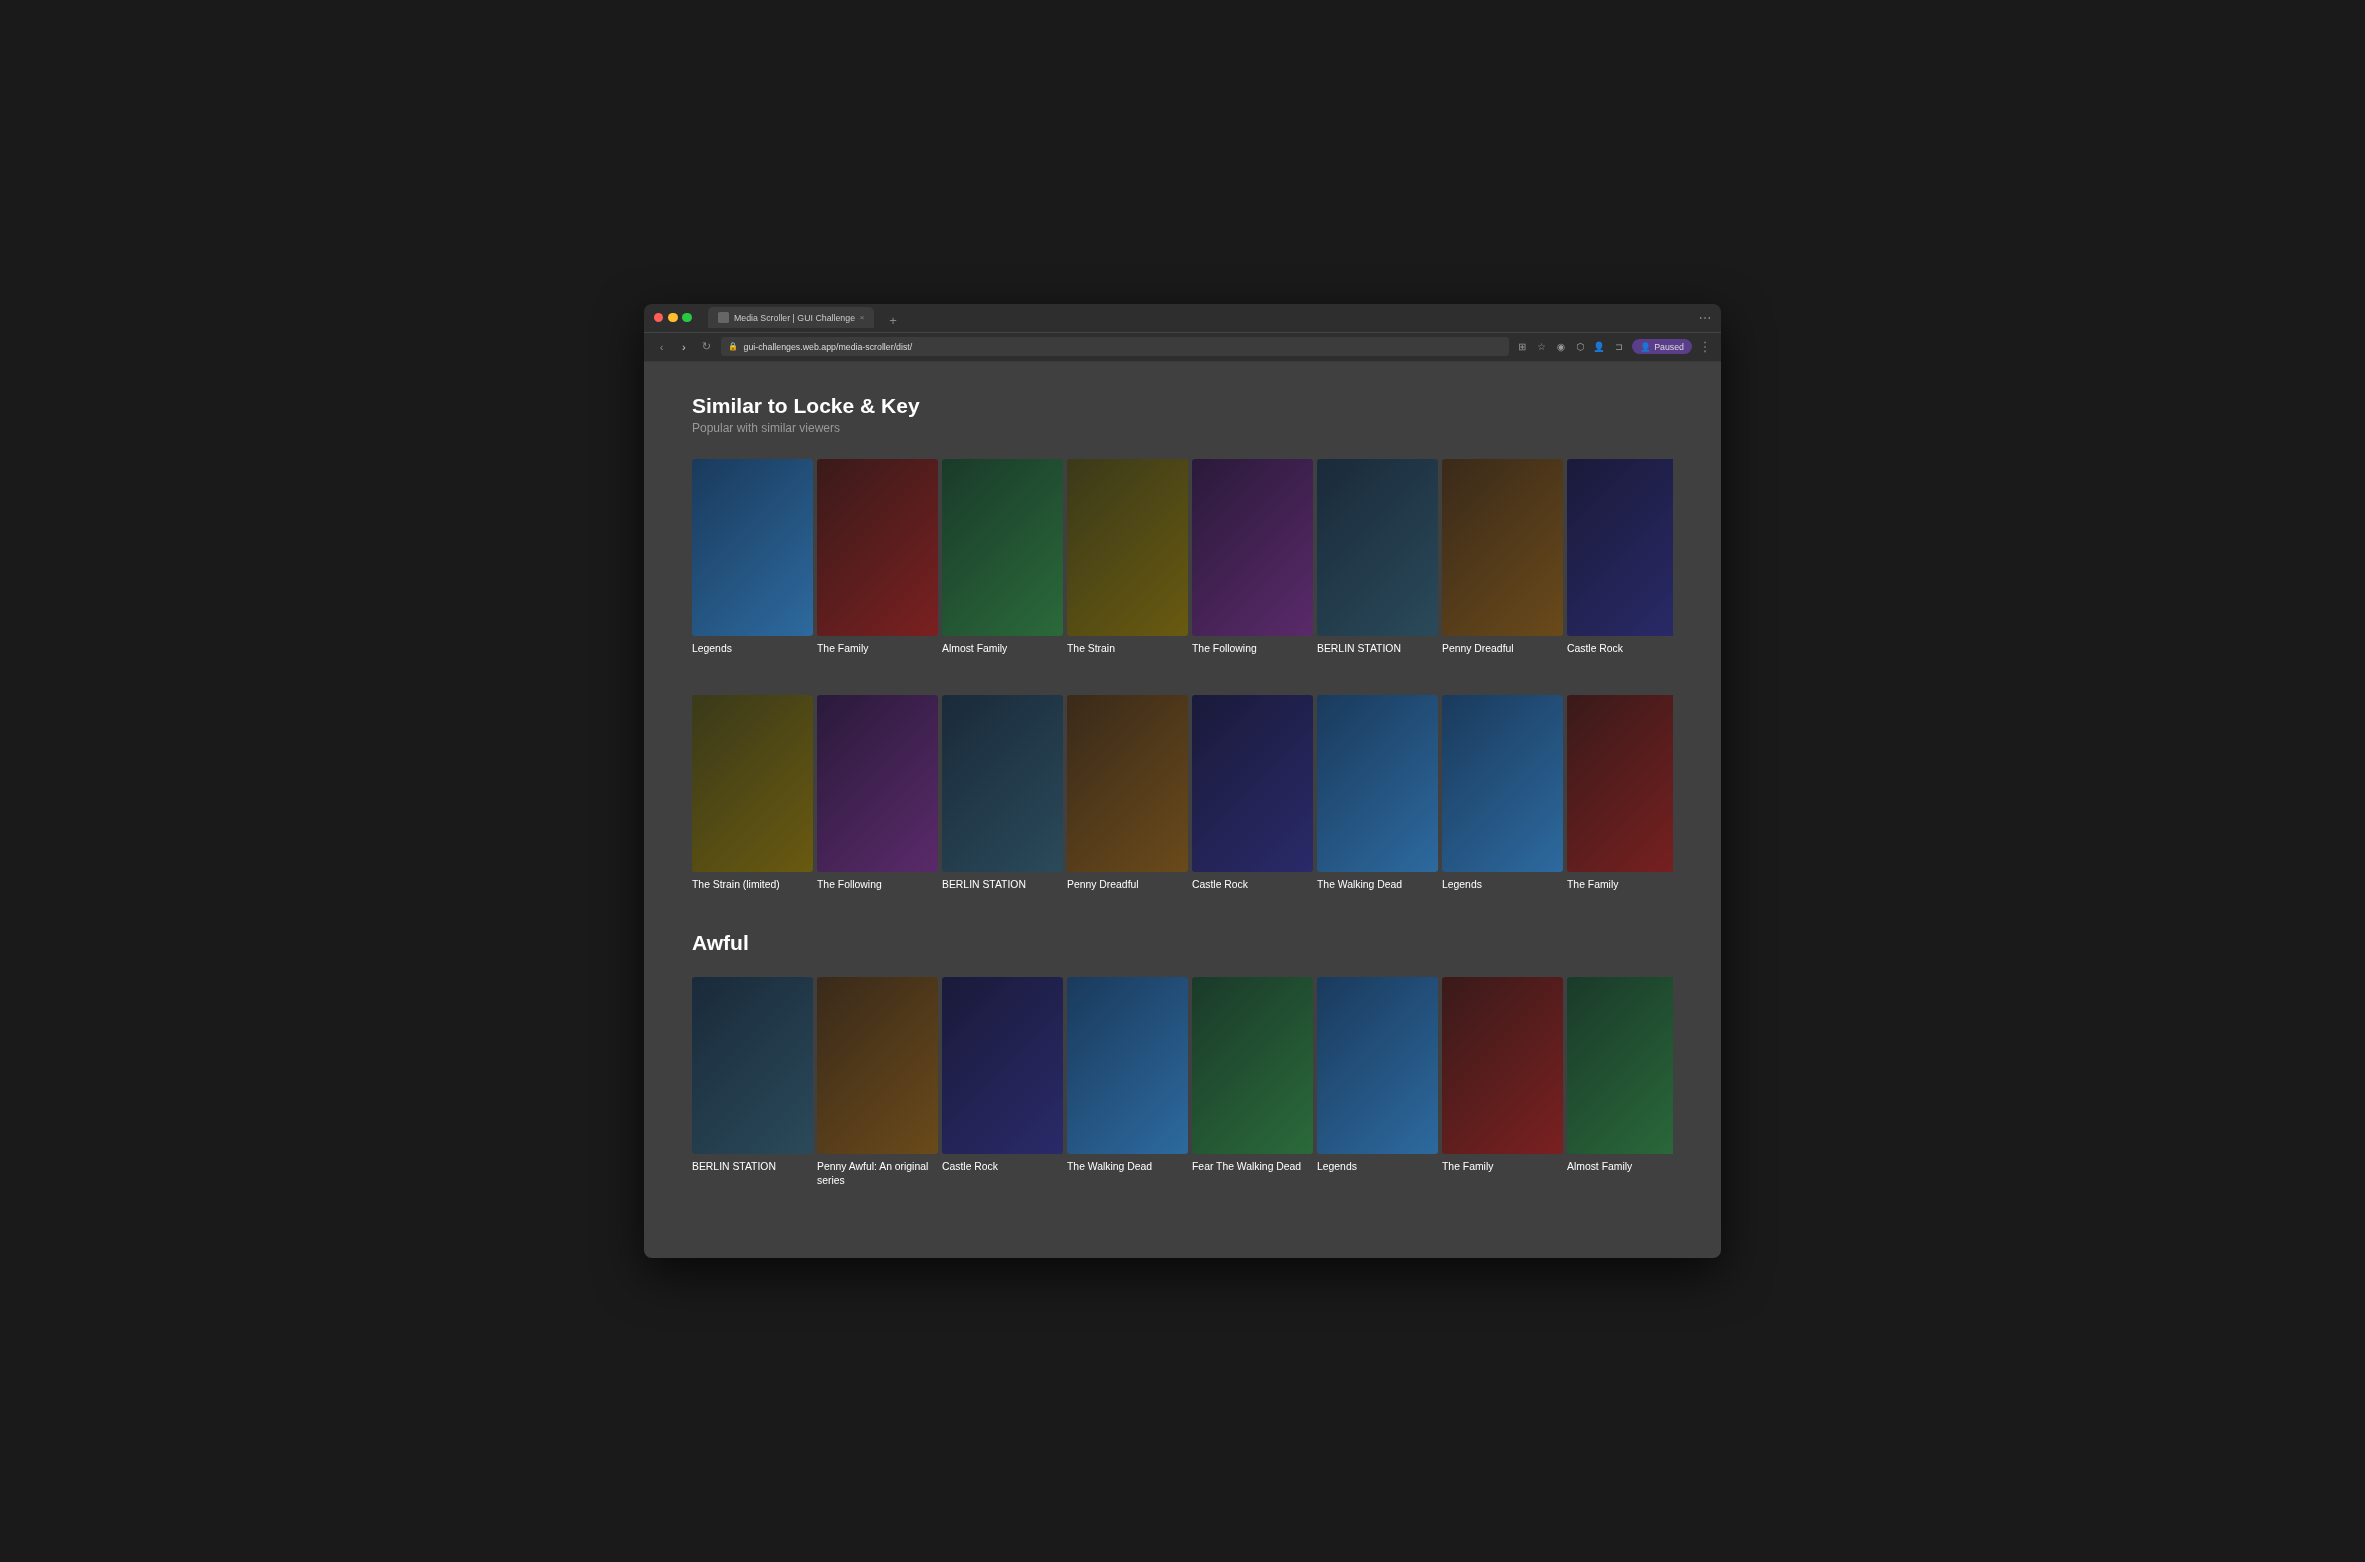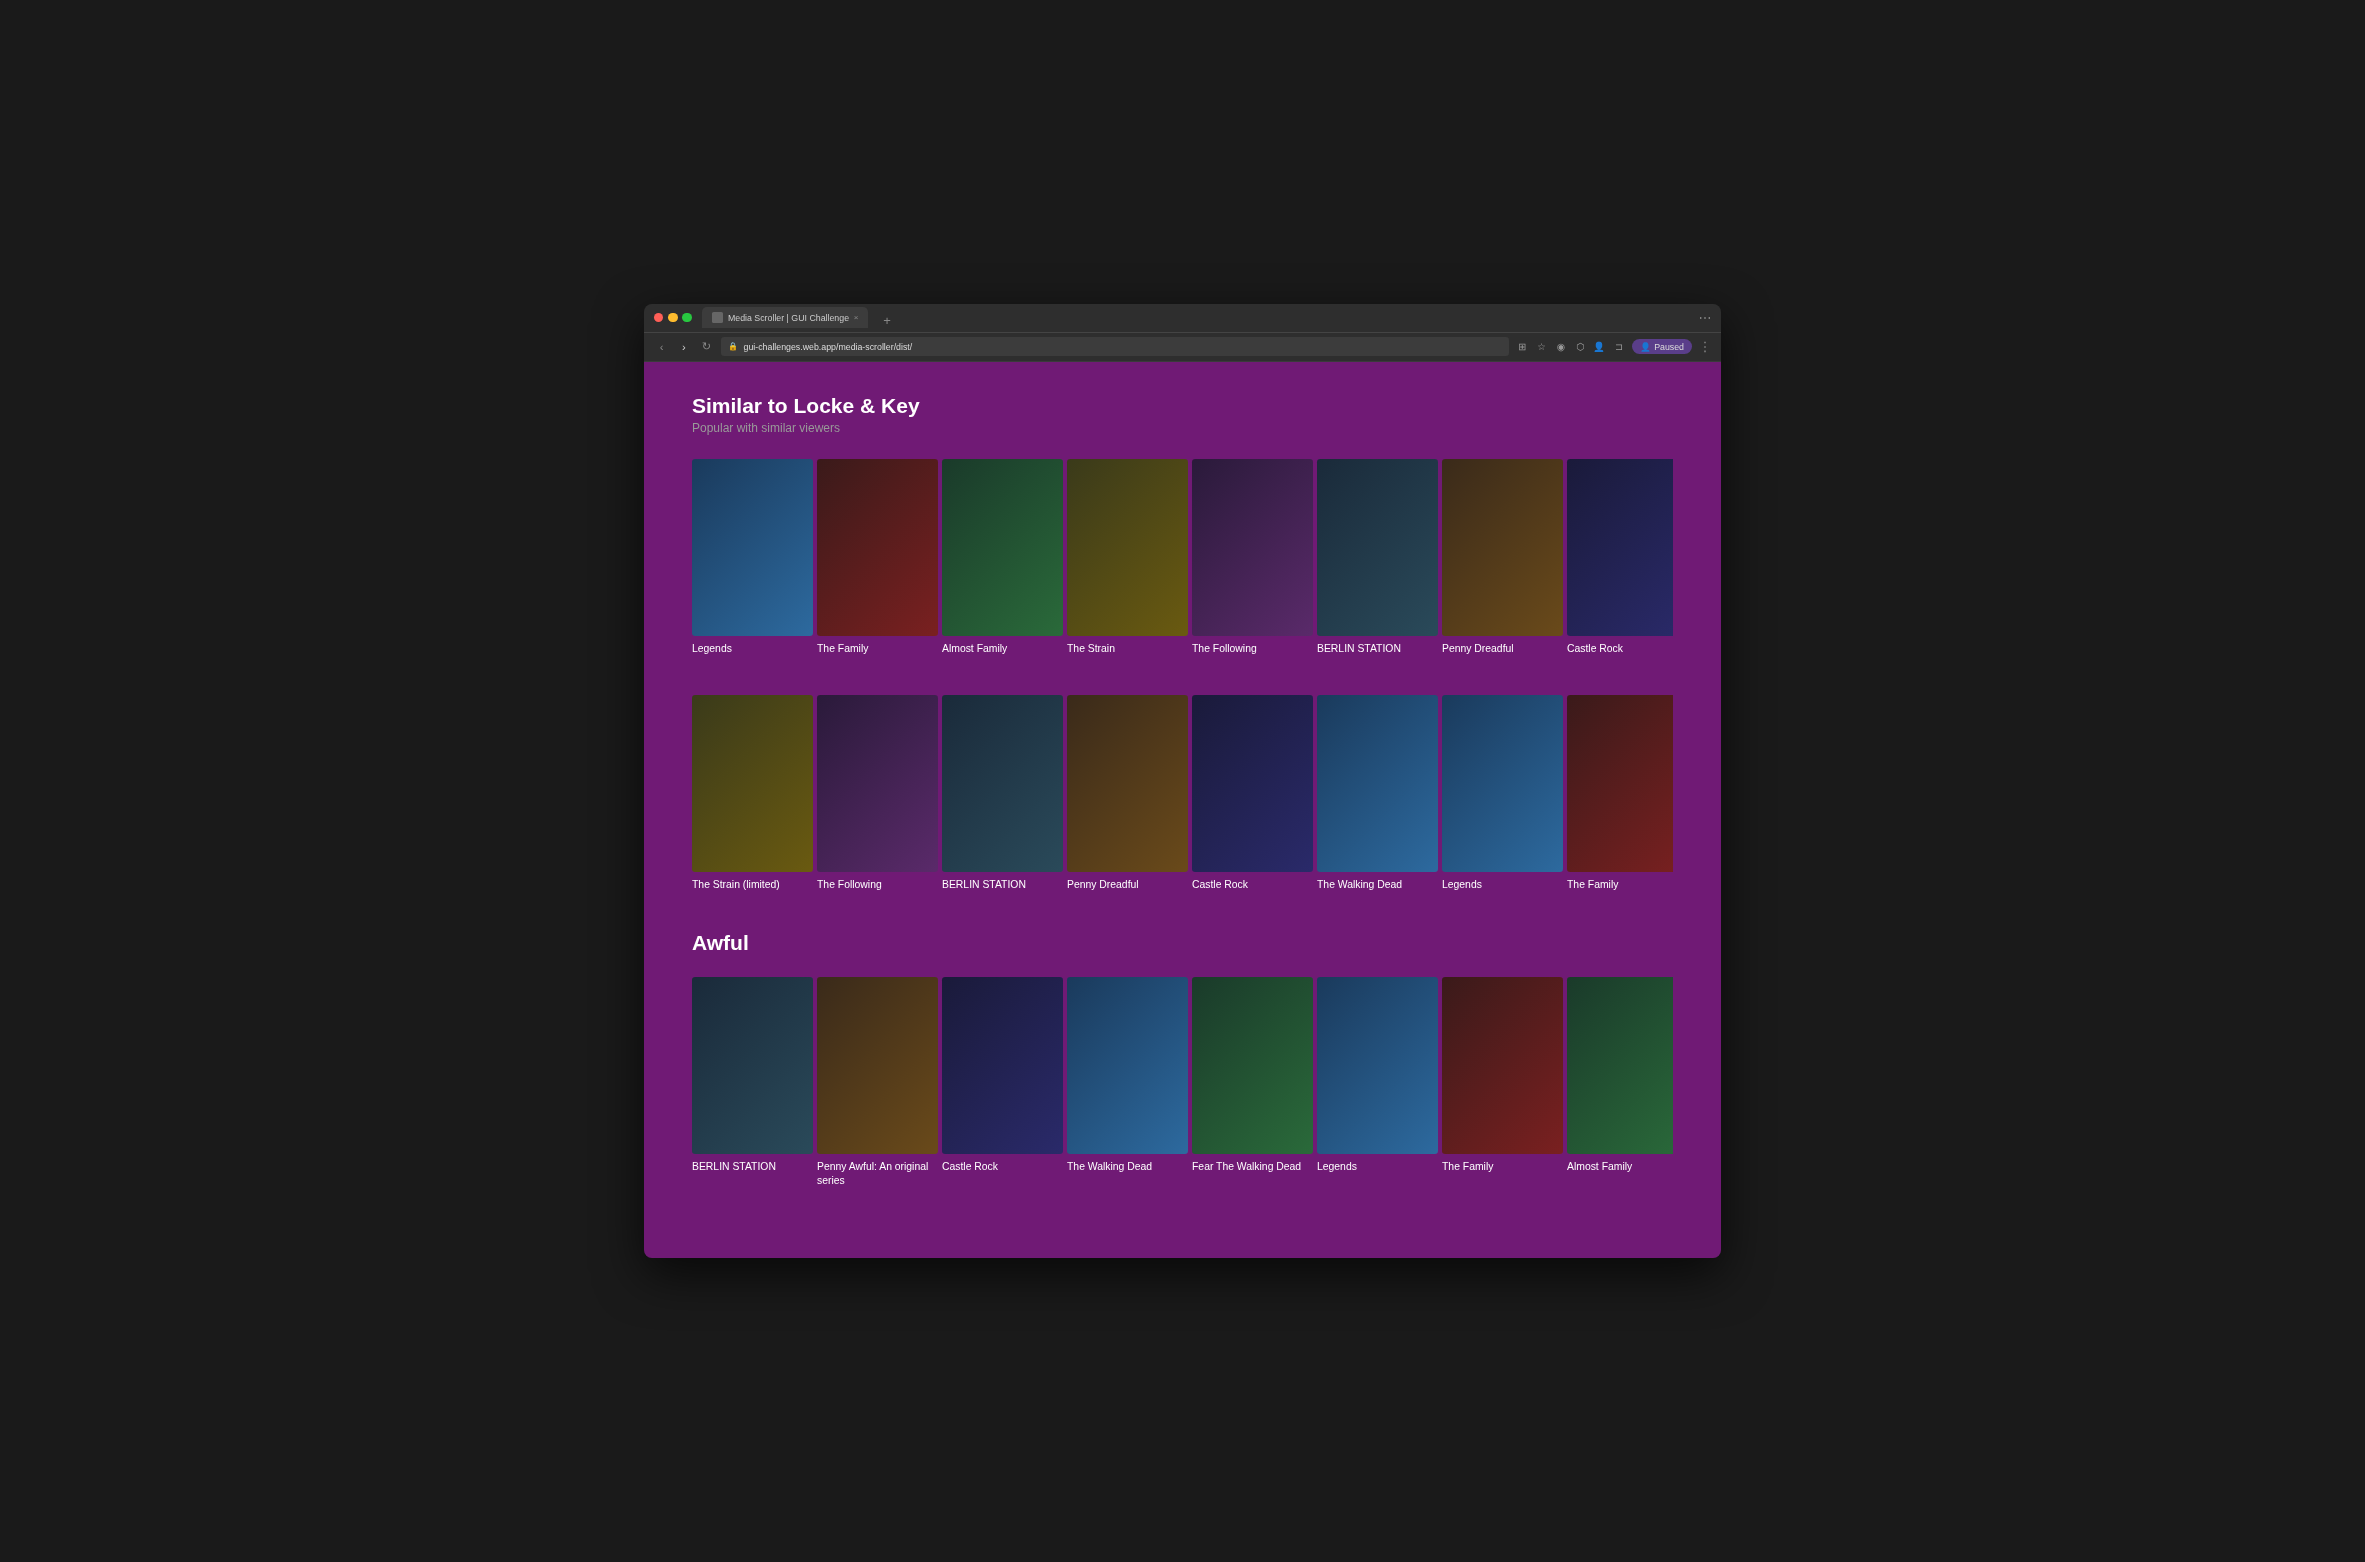--- a/index.html
+++ b/index.html
@@ -46,21 +46,21 @@
 
     .traffic-light.red { background: #ff5f57; }
     .traffic-light.yellow { background: #febc2e; }
     .traffic-light.green { background: #28c840; }
 
     .tab-bar {
       display: flex;
       align-items: flex-end;
       gap: 12px;
       flex: 1;
-      margin-left: 4px;
+      margin-left: 10px;
     }
 
     .tab {
       background: #3c3c3c;
       border-radius: 4.8px 4.8px 0 0;
       padding: 3.2px 9.6px;
       font-size: 8.8px;
       color: #ccc;
       display: flex;
       align-items: center;
@@ -160,21 +160,21 @@
     }
 
     .menu-btn {
       color: #888;
       font-size: 13px;
       cursor: pointer;
     }
 
     
     .page-content {
-      background: #701a75;
+      background: #404040;
       padding: 32px 48px 32px 48px;
       min-height: 579px;
     }
 
     
     .section {
       margin-bottom: 39px;
     }
 
     .section-title {

